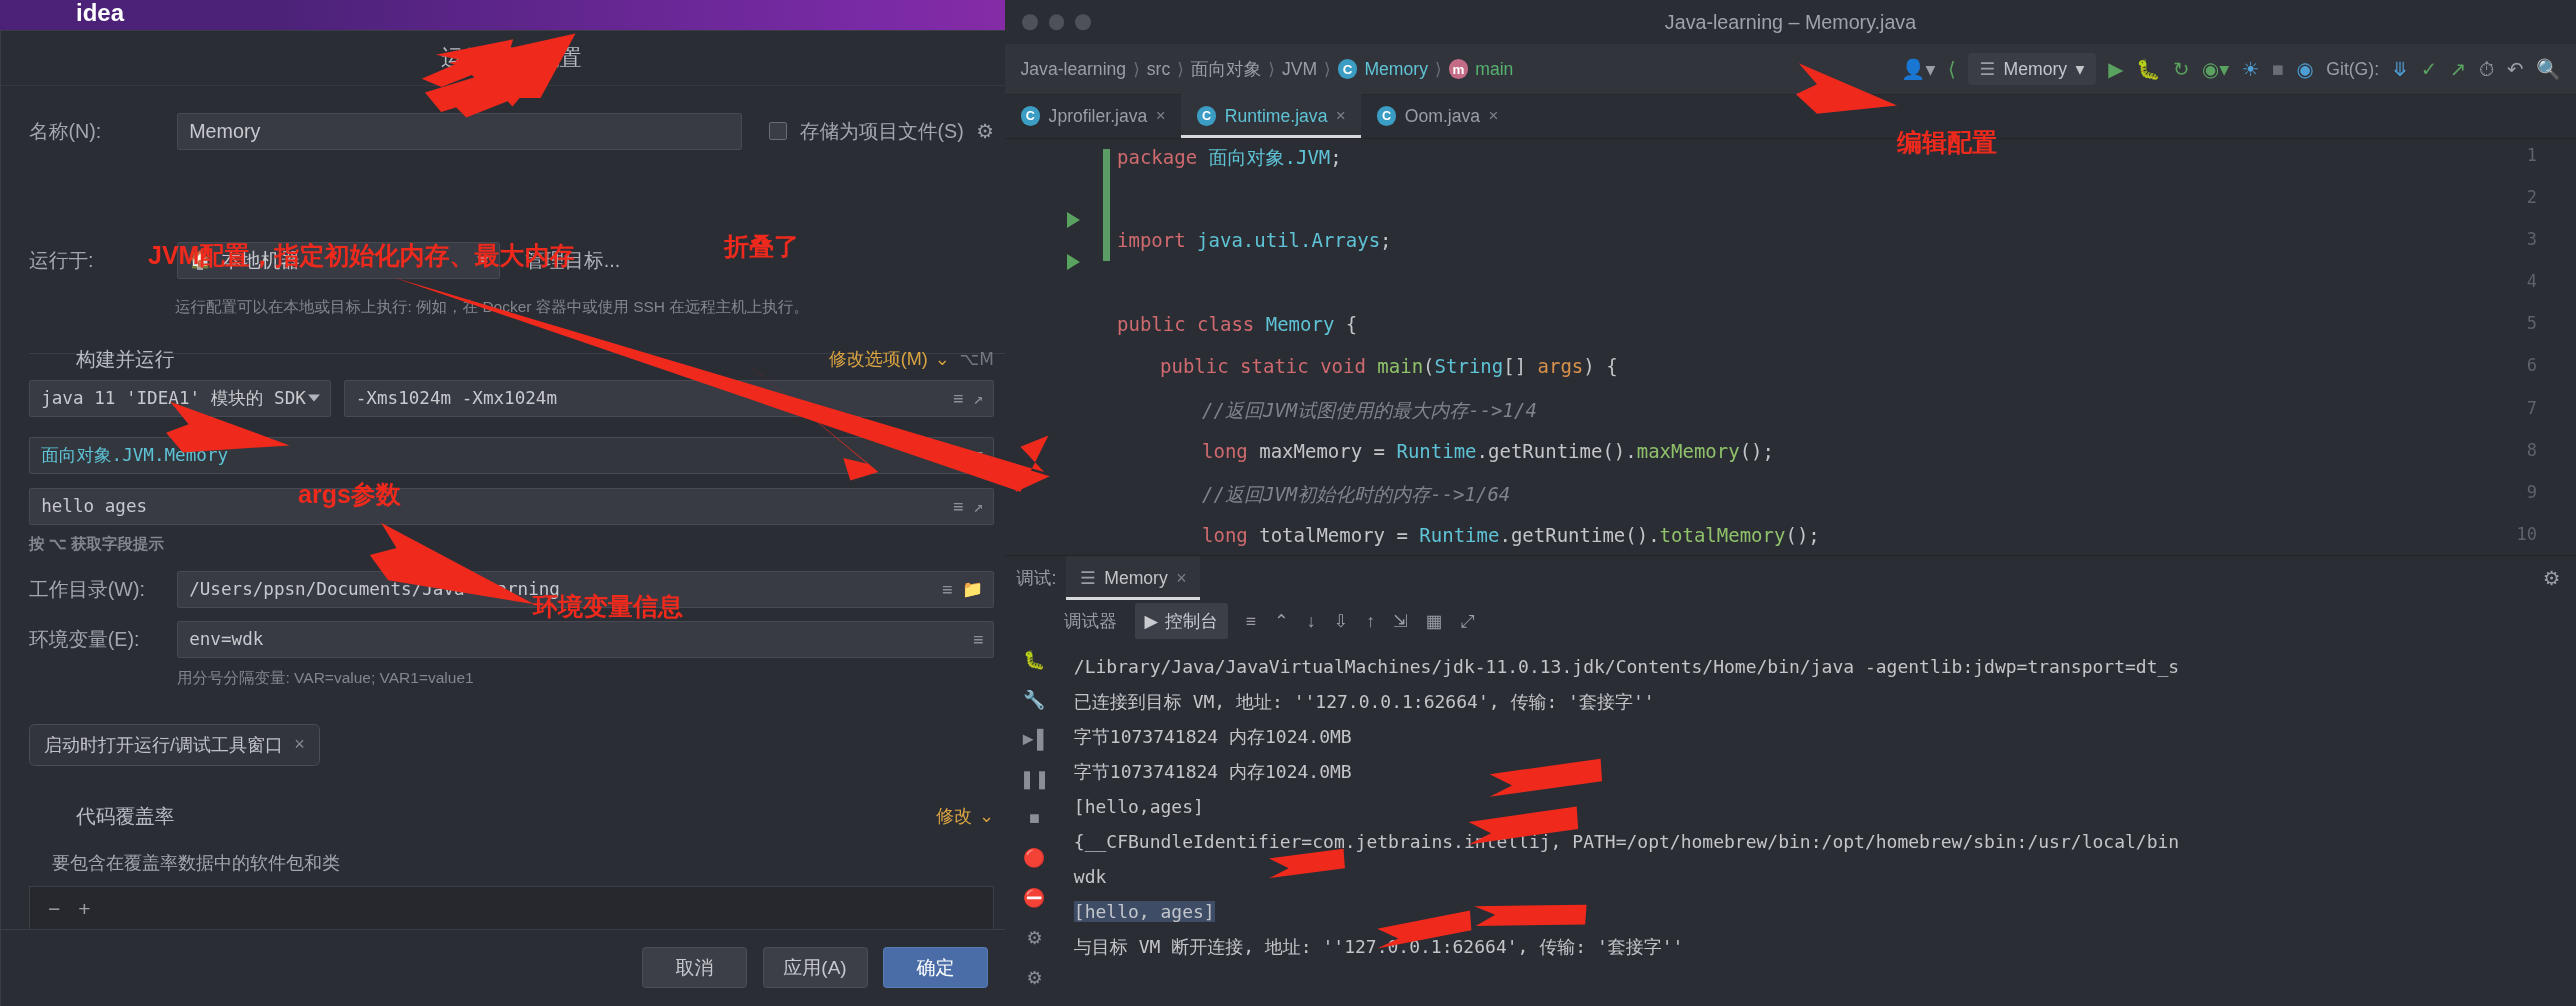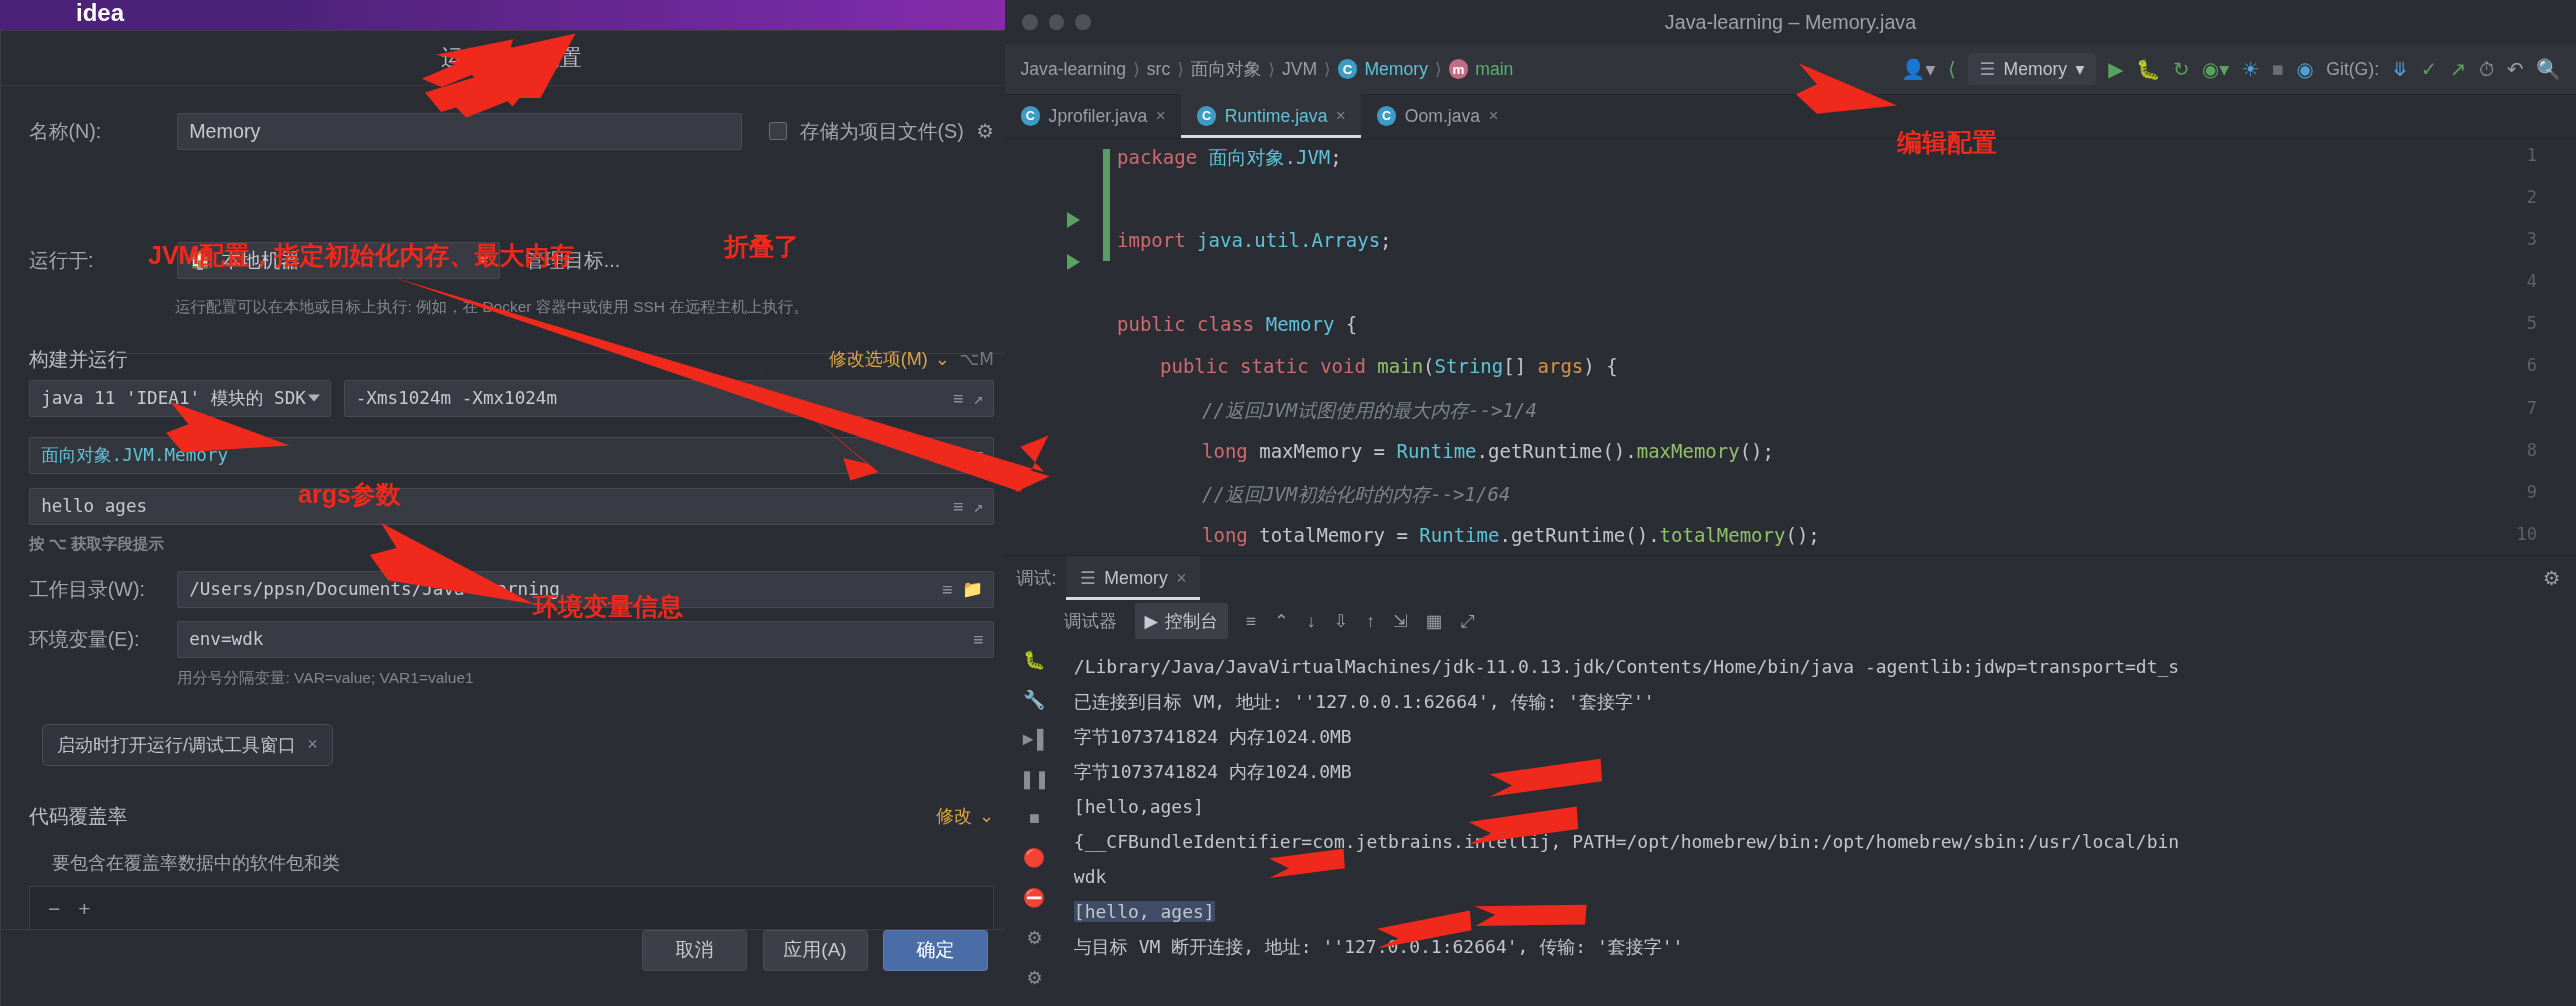--- a/index.html
+++ b/index.html
@@ -48,41 +48,41 @@
   }
   .fld-icon { position:absolute; right:9.8px; top:50%; transform:translateY(-50%);
     color:#8b8e96; font-size:17px; display:flex; gap:9.8px; align-items:center; }
 
   .checkbox { width:18px;height:18px;border:0.7px solid #6a6d75;border-radius:2.1px;background:#3a3d45;flex:none; }
 
   .hint { color:#83868e; font-size:15.5px; }
 
   .section-hd { display:flex; align-items:center; justify-content:space-between;
      padding:0 28px; }
-  .section-hd .t { font-size:19.7px; color:#b9bcc4; }
+  .section-hd .t { font-size:19.7px; color:#b9bcc4;margin-left:47px; }
   .link-amber { color:#d9a441; font-size:18px; cursor:pointer; }
   .shortcut { color:#74777f; font-size:17px; margin-left:9.8px; font-family:"DejaVu Sans", sans-serif;}
 
   .divider { height:0.7px; background:#3a3d45; margin:0 28px; }
 
   .chip {
     display:inline-flex; align-items:center; gap:11.2px;
     border:0.7px solid #4a4d56; border-radius:5.6px; background:#32353d;
     padding:8.4px 14px; font-size:18px; color:#c0c2c8;
   }
   .chip .x { color:#888b93; font-size:18px; }
 
   .listbox {
     margin:0 28px; background:#26282e; border:0.7px solid #3c3f47;
     height:232px; position:relative;
   }
   .listbox .tools { height:45px; display:flex; align-items:center; gap:18px; padding:0 18px;
     border-bottom:0.7px solid #3c3f47; color:#9a9da5; font-size:21px; }
 
-  .dlg-footer { height:77px; display:flex; align-items:flex-start; justify-content:flex-end;
+  .dlg-footer { height:77px; display:flex; align-items:center; justify-content:flex-end;
      gap:15.5px; padding:0 34px; border-top:0.7px solid #3a3d45; background:#2b2d35; }
   .btn { background:#3c3f47; border:0.7px solid #4b4e57; border-radius:3.5px;
      min-width:105px; height:41px; color:#c7c9ce; font-size:19px;
      display:flex; align-items:center; justify-content:center; }
   .btn.primary { background:#4a6da8; border-color:#5a7db8; color:#ffffff; }
 
   .dlg-scroll { position:absolute; right:7px; top:84px; width:7px; height:618px;
     background:#4a4d56; border-radius:3.5px; }
 
   
@@ -264,21 +264,21 @@
         <div class="lbl lbl-w">环境变量(E):</div>
         <div class="field mono" style="flex:1;">
           <span>env=wdk</span>
           <span class="fld-icon">
             <span>≡</span>
           </span>
         </div>
       </div>
       <div class="hint" style="position:absolute;left:176px;top:582px;">用分号分隔变量: VAR=value; VAR1=value1</div>
 
-      <div style="position:absolute;left:28px;top:638px;margin-left:13px;">
+      <div style="position:absolute;left:28px;top:638px;">
         <span class="chip">
           <span>启动时打开运行/调试工具窗口</span>
           <span class="x">×</span>
         </span>
       </div>
 
       <div class="section-hd" style="position:absolute;left:0;top:717px;width:100%;">
         <div class="t">代码覆盖率</div>
         <div style="display:flex;align-items:center;gap:7px;">
           <span class="link-amber">修改</span>

